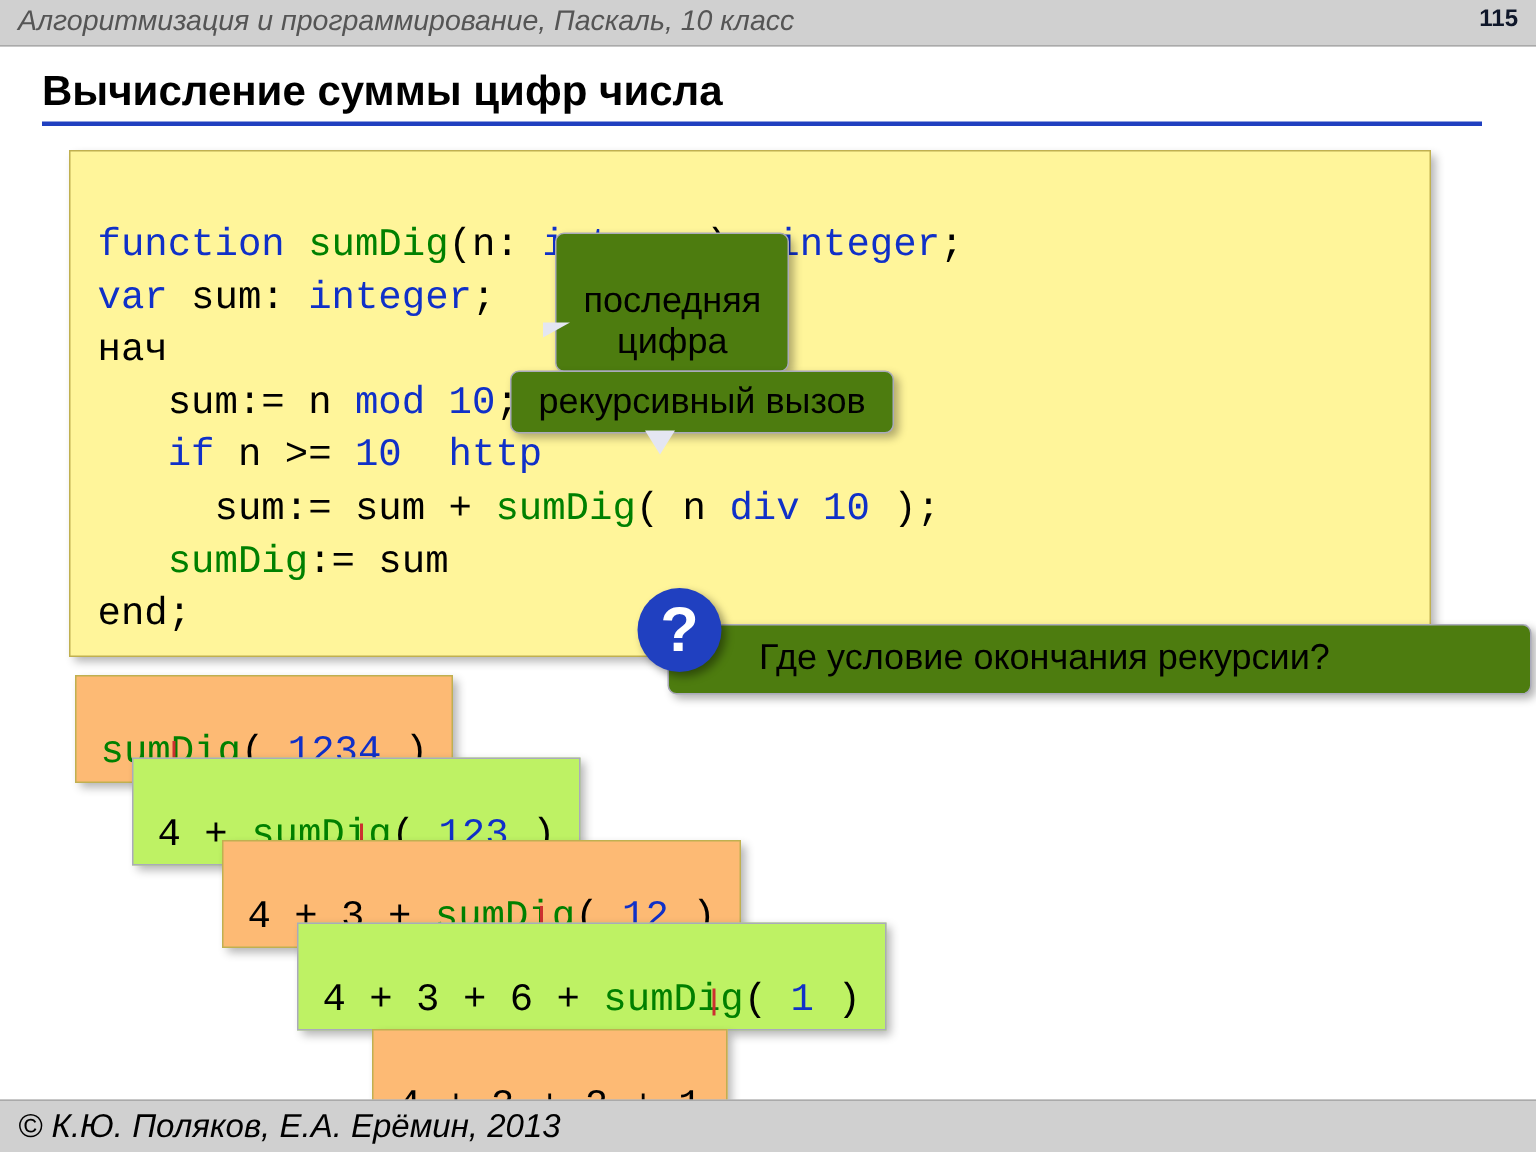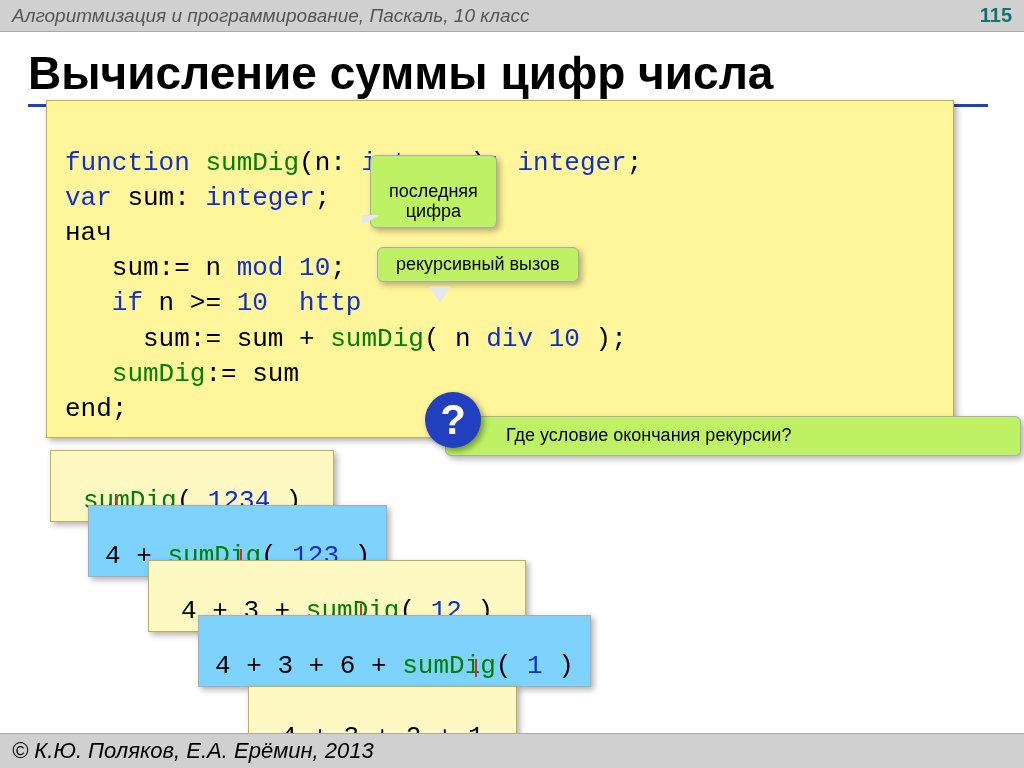--- a/index.html
+++ b/index.html
@@ -11,76 +11,76 @@
     background: #ffffff;
     position: relative;
     overflow: hidden;
   }
   .header {
     background: #d0d0d0;
     border-bottom: 1px solid #aaa;
     padding: 4px 12px;
     display: flex;
     justify-content: space-between;
-    align-items: center;
+    align-items: flex-start;
     font-style: italic;
     color: #555;
     font-size: 19px;
   }
   .page-num {
     font-weight: bold;
-    color: #0f766e;
-    font-size: 20px;
+    color: #0f172a;
+    font-size: 16px;
     font-style: normal;
   }
   .title {
-    font-size: 46px;
+    font-size: 28px;
     font-weight: bold;
     color: #000;
     margin: 14px 0 0 28px;
     padding-bottom: 4px;
     border-bottom: 3px solid #2040c0;
     width: 960px;
   }
   .code-block {
     background: #fff59a;
     border: 1px solid #c0b050;
     box-shadow: 3px 3px 6px rgba(0,0,0,0.3);
     font-family: "Courier New", monospace;
     font-size: 26px;
     line-height: 1.35;
     padding: 10px 18px;
     position: absolute;
     white-space: pre;
   }
   .gray-block {
-    background: #7dd3fc;
+    background: #bef264;
     border: 1px solid #aab;
     box-shadow: 3px 3px 6px rgba(0,0,0,0.3);
     font-family: "Courier New", monospace;
     font-size: 26px;
     padding: 5px 16px;
     position: absolute;
     white-space: pre;
   }
   .yellow-step {
-    background: #fef9c3;
+    background: #fdba74;
     border: 1px solid #c0b050;
     box-shadow: 3px 3px 6px rgba(0,0,0,0.3);
     font-family: "Courier New", monospace;
     font-size: 26px;
-    padding: 5px 32px;
+    padding: 5px 16px;
     position: absolute;
     white-space: pre;
   }
   .callout {
-    background: #bef264;
+    background: #4d7c0f;
     border: 1px solid #aab;
     box-shadow: 3px 3px 6px rgba(0,0,0,0.3);
-    font-size: 18px;
+    font-size: 24px;
     padding: 6px 18px;
     position: absolute;
     border-radius: 6px;
     text-align: center;
   }
   .callout-tail {
     position: absolute;
     width: 0; height: 0;
     border-style: solid;
   }
@@ -136,21 +136,21 @@
 <span class="kw-green">   sumDig</span><span>:= sum</span>
 <span>end;</span>
 </div>
 
 <div class="callout" style="left:370px; top:155px; white-space:pre-line; line-height:1.1;">
   <span>последняя
 цифра</span>
 </div>
 <div class="callout-tail" style="left:362px; top:215px; border-width:10px 18px 0 0; border-color:#e4e6f2 transparent transparent transparent;"></div>
 
-<div class="callout" style="left:340px; top:247px;margin-left:37px;">
+<div class="callout" style="left:340px; top:247px;">
   <span>рекурсивный вызов</span>
 </div>
 <div class="callout-tail" style="left:430px; top:287px; border-width:16px 10px 0 10px; border-color:#e4e6f2 transparent transparent transparent;"></div>
 
 <div class="callout" style="left:445px; top:416px; width:500px; text-align:left; line-height:1.2; padding:8px 14px 8px 60px;">
   <span>Где условие окончания рекурсии?</span>
 </div>
 <div class="qmark" style="left:425px; top:392px;">?</div>
 
 <div class="yellow-step" style="left:50px; top:450px;">

